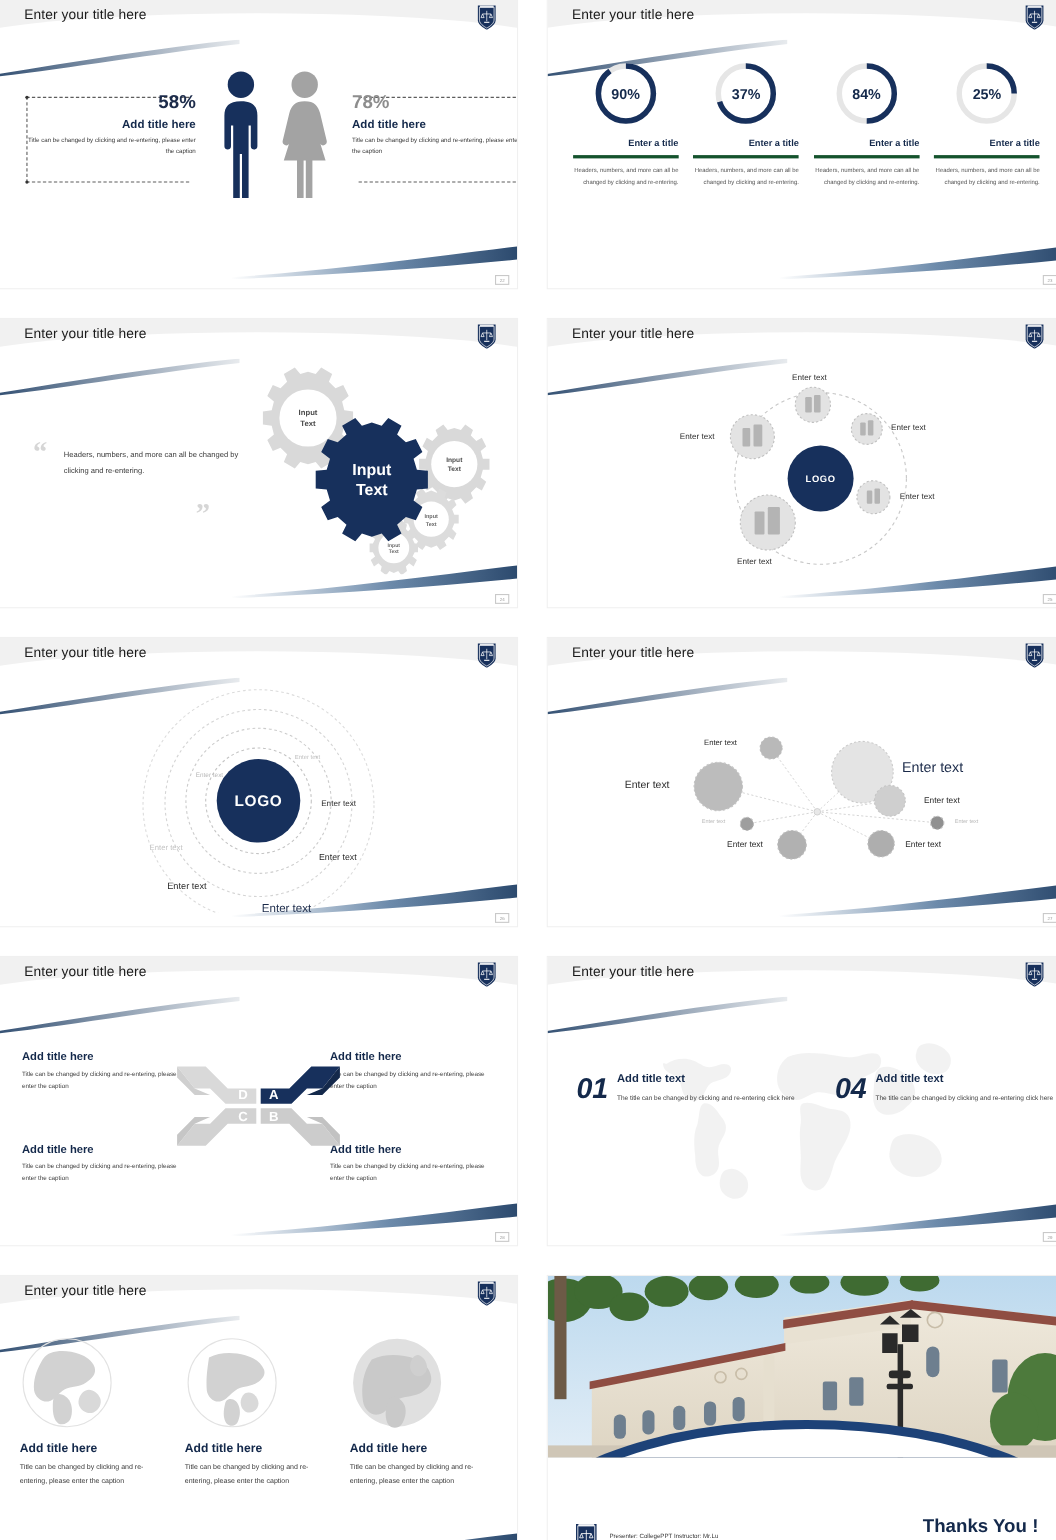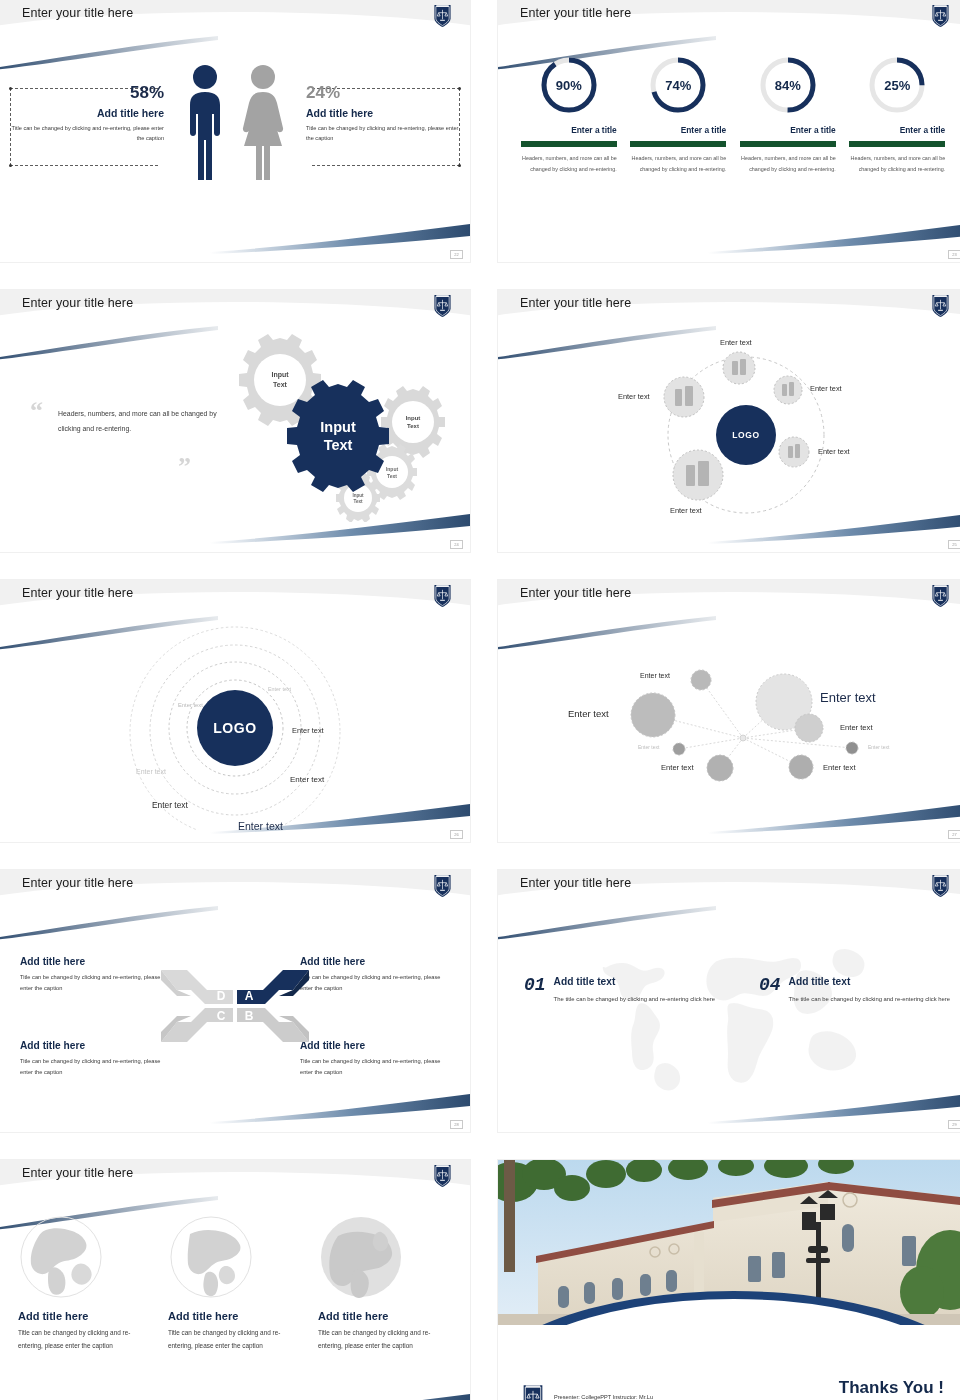--- a/index.html
+++ b/index.html
@@ -56,21 +56,21 @@
   .crest{ position:absolute; right:18px; top:4px; width:19px; height:24px; z-index:6; }
   .pagenum{
     position:absolute; right:7px; bottom:3px;
     width:13px; height:9px; border:1px solid #c9c9c9;
     font-size:4px; line-height:8px; text-align:center; color:#9a9a9a;
     background:#fff; z-index:6;
   }
   .body{ position:absolute; left:0; top:40px; right:0; bottom:12px; z-index:5; }
 
   
-  .gen-wrap{ position:relative; width:100%; height:100%; }
+  .gen-wrap{ position:relative; width:100%; height:100%;margin-left:14px; }
   .gen-bracket{
     position:absolute; top:48px; width:148px; height:78px;
     border:1px dashed #5d5d5d;
   }
   .gen-bracket.left{ left:10px; border-right:none; }
   .gen-bracket.right{ right:10px; border-left:none; }
   .gen-bracket::before,.gen-bracket::after{
     content:""; position:absolute; width:3px; height:3px; background:#333; border-radius:50%;
   }
   .gen-bracket.left::before{ left:-2px; top:-2px; }
@@ -89,21 +89,21 @@
   
   .donuts{ display:flex; justify-content:space-around; padding:14px 16px 0; }
   .dcol{ width:96px; text-align:right; }
   .dchart{ position:relative; width:62px; height:62px; margin:0 auto; }
   .dval{
     position:absolute; inset:0; display:flex; align-items:center; justify-content:center;
     font-size:13px; font-weight:bold; color:#14294b;
   }
   .dtitle{
     font-size:8.4px; font-weight:bold; color:#14294b; margin-top:9px;
-    padding-bottom:6px; border-bottom:6px solid #14532d;
+    padding-bottom:6px; border-bottom:3px solid #14532d;
   }
   .ddesc{ font-size:5.4px; line-height:2.0; color:#555; margin-top:6px; }
 
   
   .quote-block{ position:absolute; left:30px; top:72px; width:190px; }
   .qmark{ font-size:26px; color:#d6d6d6; font-weight:bold; font-family:"Liberation Serif",serif; line-height:.7; }
   .qmark.close{ position:absolute; left:148px; top:56px; }
   .qtext{ font-size:6.9px; line-height:2.2; color:#3a3a3a; margin-left:28px; margin-top:-14px; }
   .gears{ position:absolute; right:10px; top:2px; width:250px; height:190px; }
   .gear-lbl{
@@ -126,21 +126,21 @@
   
   .bt-cell{ position:absolute; width:150px; }
   .bt-h{ font-size:10.2px; font-weight:bold; color:#14294b; }
   .bt-p{ font-size:5.7px; line-height:2.0; color:#3a3a3a; margin-top:5px; }
   .bowtie{ position:absolute; left:50%; top:50%; transform:translate(-50%,-50%); }
 
   
   .wmap{ position:absolute; left:50%; top:50%; transform:translate(-50%,-50%); opacity:.5; }
   .num-row{ position:absolute; left:0; right:0; top:66px; display:flex; }
   .num-item{ flex:1; display:flex; gap:8px; padding-left:26px; }
-  .big-num{ font-size:18px; font-weight:bold; font-style:italic; color:#14294b; line-height:1;font-family:Liberation Mono, monospace; }
+  .big-num{ font-size:26px; font-weight:bold; font-style:italic; color:#14294b; line-height:1; }
   .num-h{ font-size:10.2px; font-weight:bold; color:#14294b; }
   .num-p{ font-size:5.9px; line-height:2.1; color:#3a3a3a; margin-top:6px; }
 
   
   .globes{ display:flex; justify-content:space-around; padding:14px 10px 0; }
   .gcol{ width:134px; }
   .g-h{ font-size:11px; font-weight:bold; color:#14294b; margin-top:6px; }
   .g-p{ font-size:6.4px; line-height:2.0; color:#3a3a3a; margin-top:5px; }
 
   
@@ -210,21 +210,21 @@
         <div class="gen-bracket left"></div>
         <div class="gen-bracket right"></div>
 
         <div class="gen-col l">
           <div class="gen-pct">58%</div>
           <div class="gen-h">Add title here</div>
           <div class="gen-p">Title can be changed by clicking and re-entering, please enter the caption</div>
         </div>
 
         <div class="gen-col r">
-          <div class="gen-pct grey">24%</div>
+          <div class="gen-pct grey">78%</div>
           <div class="gen-h">Add title here</div>
           <div class="gen-p">Title can be changed by clicking and re-entering, please enter the caption</div>
         </div>
 
         <div class="figs">
           <svg width="46" height="122" viewBox="0 0 46 122">
             <circle cx="23" cy="15" r="12" fill="#17305c"></circle>
             <path d="M23 30c-11 0-15 5-15 13v28c0 4 6 4 6 0V52h2v66h6V78h2v40h6V52h2v19c0 4 6 4 6 0V43c0-8-4-13-15-13z" fill="#17305c"></path>
           </svg>
           <svg width="50" height="122" viewBox="0 0 50 122">
@@ -276,21 +276,21 @@
           <div class="dtitle">Enter a title</div>
           <div class="ddesc">Headers, numbers, and more can all be changed by clicking and re-entering.</div>
         </div>
 
         <div class="dcol">
           <div class="dchart">
             <svg width="62" height="62" viewBox="0 0 62 62">
               <circle cx="31" cy="31" r="25" fill="none" stroke="#e6e6e6" stroke-width="5"></circle>
               <circle cx="31" cy="31" r="25" fill="none" stroke="#17305c" stroke-width="5" stroke-dasharray="110 157.1" transform="rotate(-90 31 31)"></circle>
             </svg>
-            <div class="dval">74%</div>
+            <div class="dval">37%</div>
           </div>
           <div class="dtitle">Enter a title</div>
           <div class="ddesc">Headers, numbers, and more can all be changed by clicking and re-entering.</div>
         </div>
 
         <div class="dcol">
           <div class="dchart">
             <svg width="62" height="62" viewBox="0 0 62 62">
               <circle cx="31" cy="31" r="25" fill="none" stroke="#e6e6e6" stroke-width="5"></circle>
               <circle cx="31" cy="31" r="25" fill="none" stroke="#17305c" stroke-width="5" stroke-dasharray="78.5 157.1" transform="rotate(-90 31 31)"></circle>

